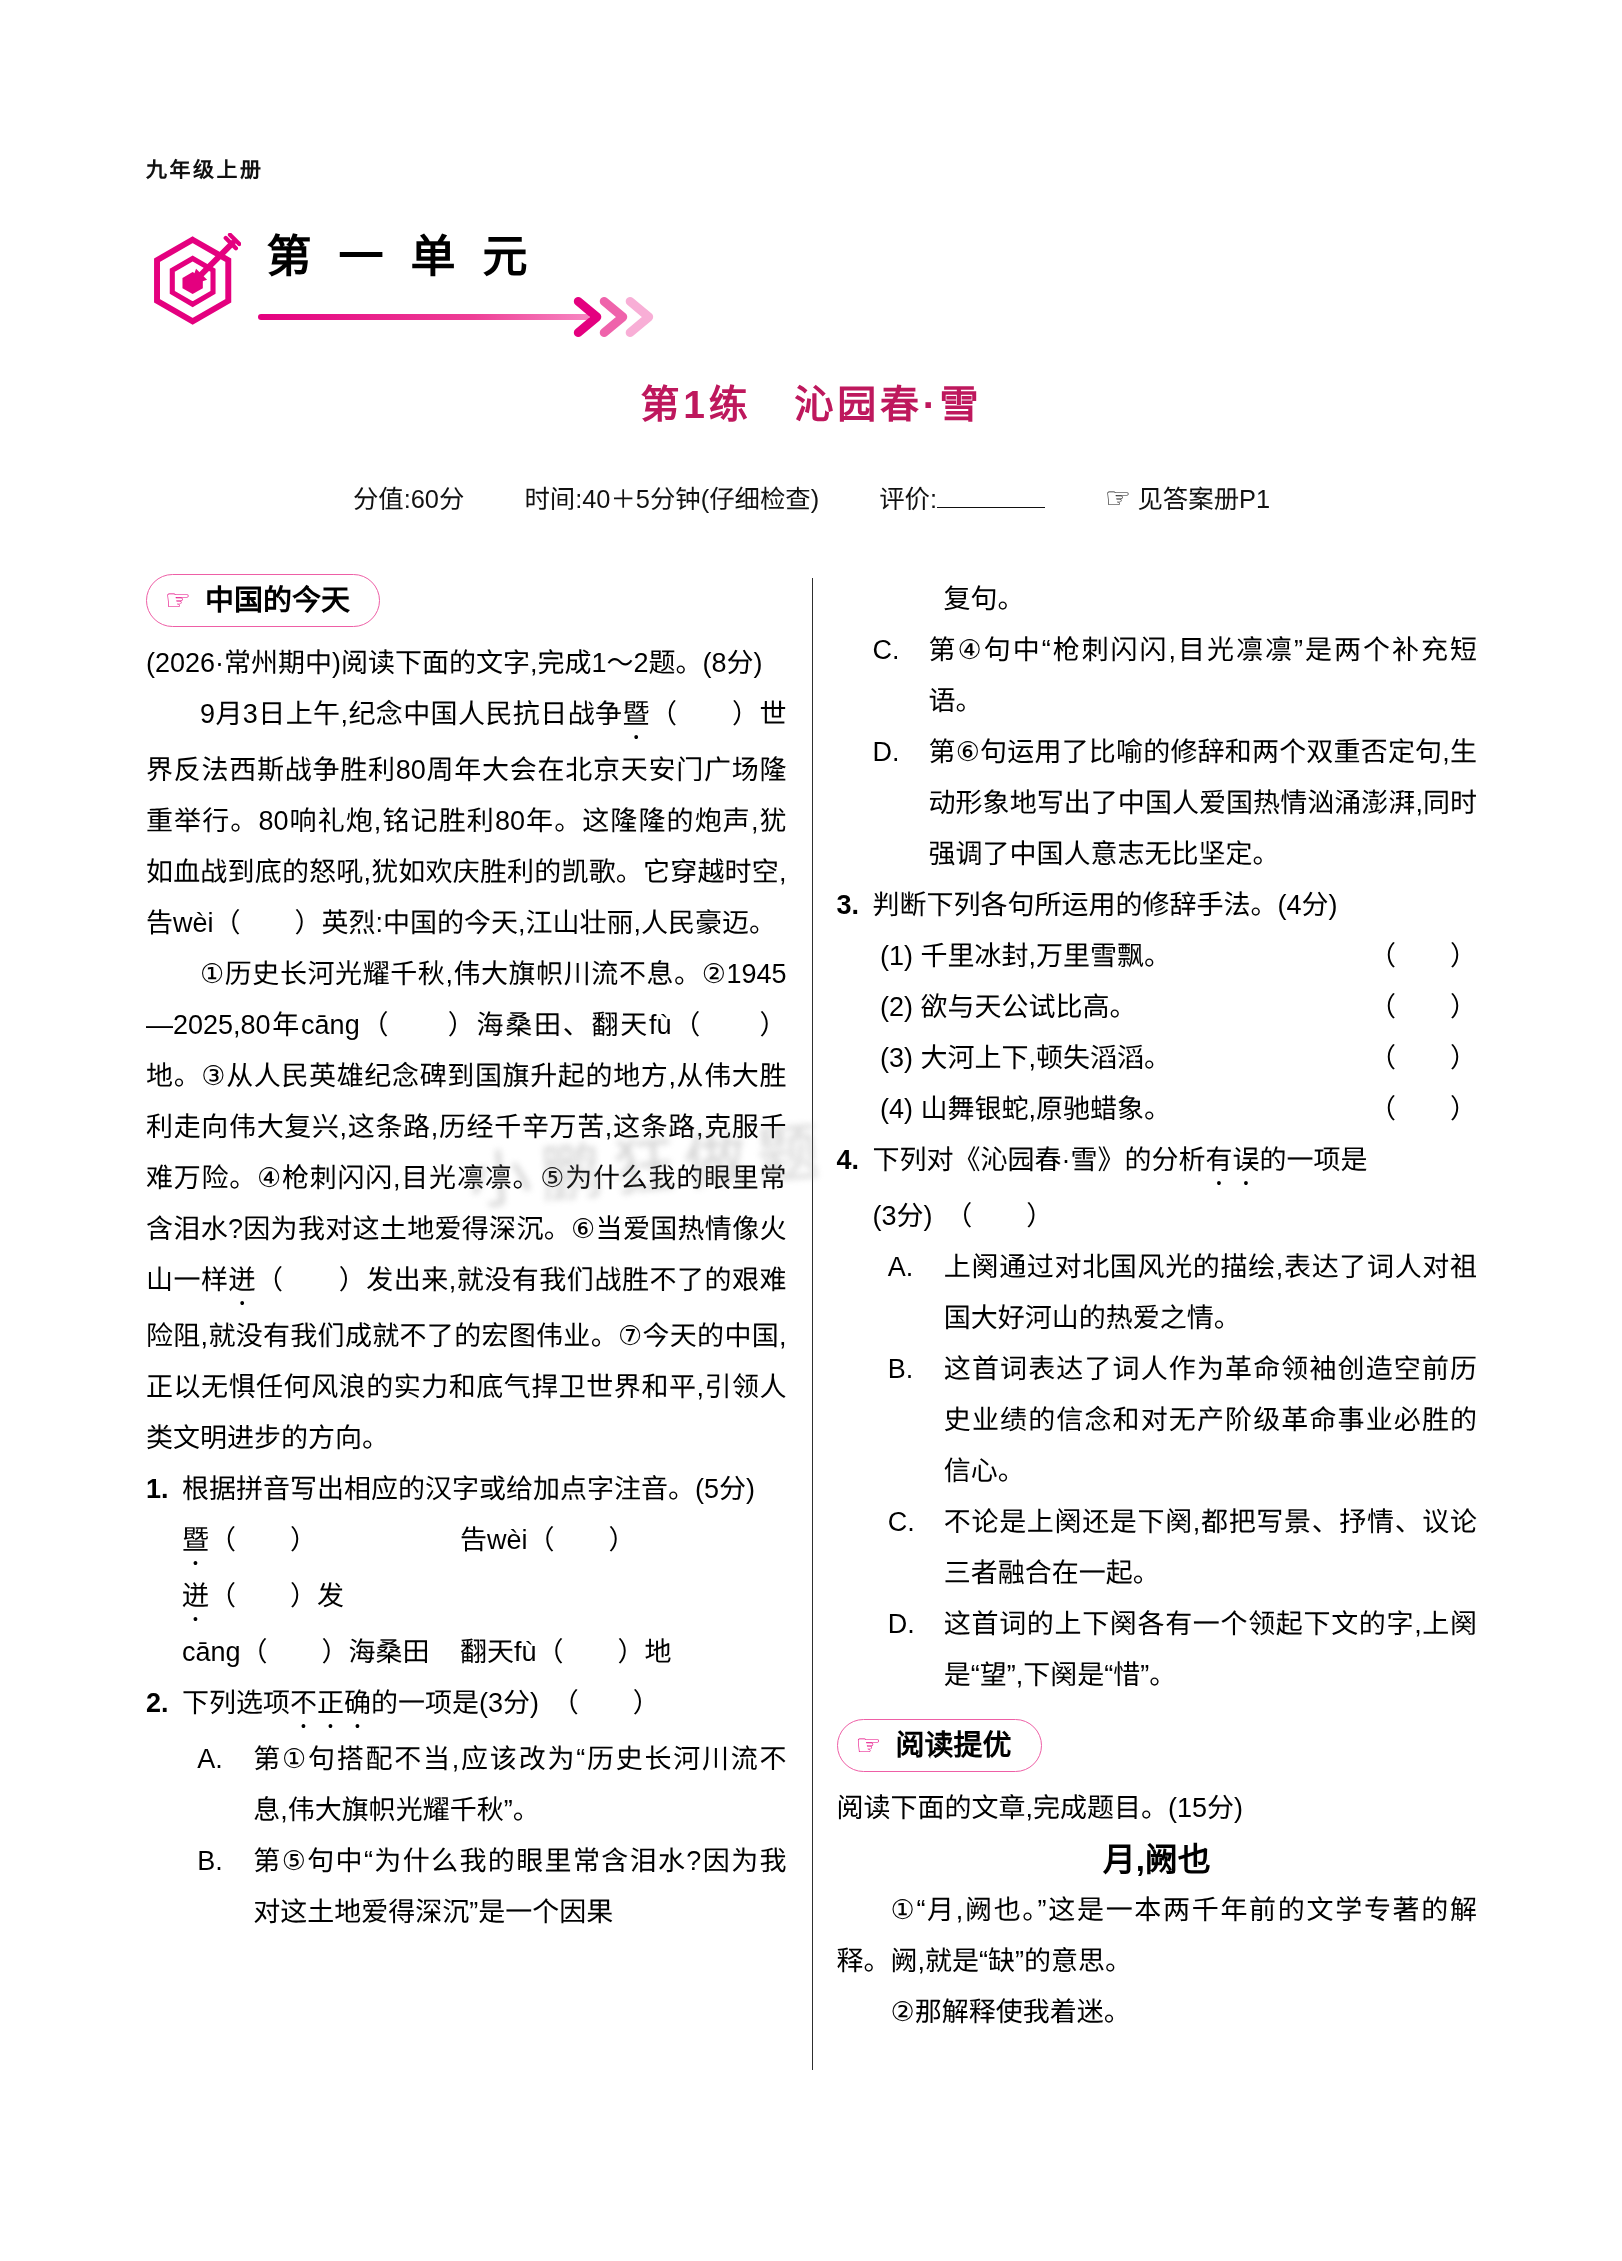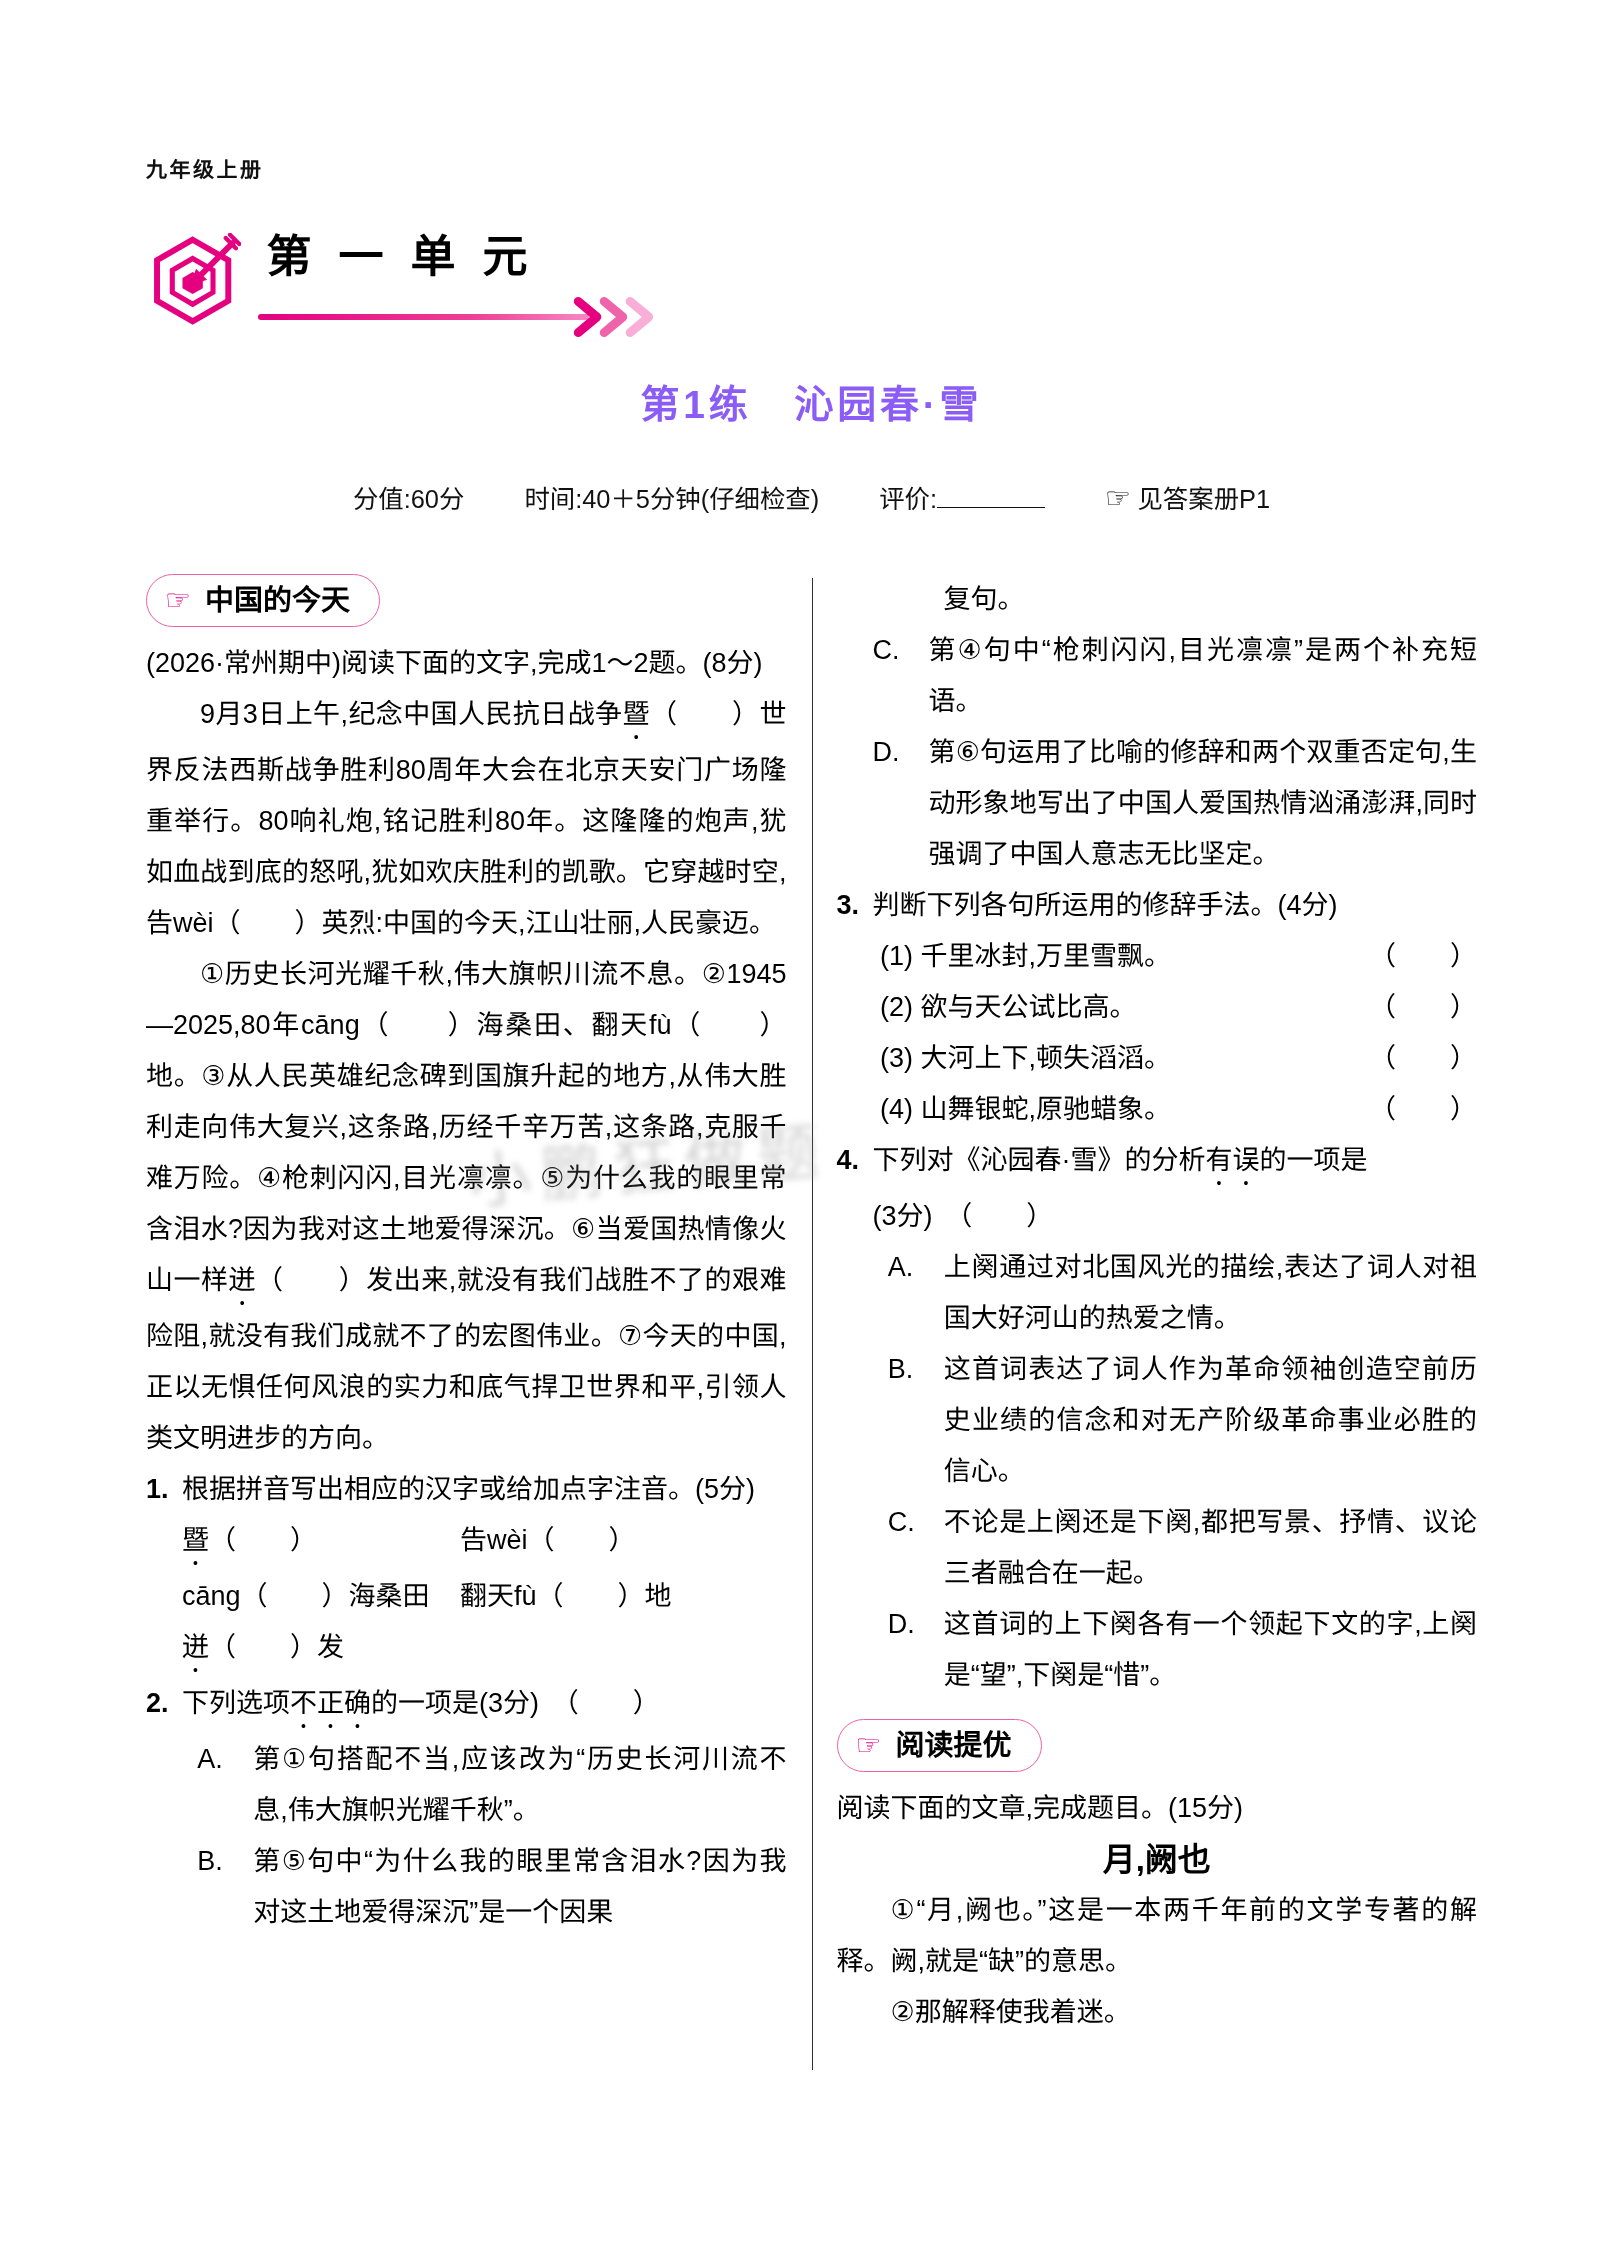--- a/index.html
+++ b/index.html
@@ -19,21 +19,21 @@
   .banner-inner { display:flex; align-items:center; gap:16.5px; }
   .banner-right { display:flex; flex-direction:column; }
   .banner-text { font-size:45px; font-weight:900; letter-spacing:27px; white-space:nowrap; padding-left:9px; color:#000; }
   .underline-row { display:flex; align-items:center; margin-top:9px; }
   .underline { width:331px; height:5.7px; border-radius:3.2px;
     background:linear-gradient(90deg,#e4007f 0%,#ee3f96 65%,#f787c2 100%); }
   .underline-row svg { margin-left:-16.5px; }
 
   
   .lesson-title { margin-top:33px; text-align:center; font-size:39px; font-weight:700;
-    color:#8b5cf6; letter-spacing:3.8px; }
+    color:#be185d; letter-spacing:3.8px; }
 
   
   .meta { margin-top:50px; display:flex; justify-content:center; align-items:baseline;
     gap:60px; font-size:25.4px;text-align:right; }
   .meta-item { white-space:nowrap; }
   .eval-blank { display:inline-block; width:108px; height:24px; border-bottom:1.9px solid #111; }
   .hand-black { font-size:29px; margin-right:6.4px; }
 
   
   .columns { margin-top:59px; display:grid; grid-template-columns:1fr 1fr; column-gap:50px;
@@ -138,25 +138,25 @@
 
       <div class="q">
         <span class="qnum">1.</span>
         <div class="qbody">
           <div>根据拼音写出相应的汉字或给加点字注音。(5分)</div>
           <div class="blank-row">
             <span><i>暨</i>（　　）</span>
             <span>告wèi（　　）</span>
           </div>
           <div class="blank-row">
+            <span><i>迸</i>（　　）发</span>
+          </div>
+          <div class="blank-row">
             <span>cāng（　　）海桑田</span>
             <span>翻天fù（　　）地</span>
-          </div>
-          <div class="blank-row">
-            <span><i>迸</i>（　　）发</span>
           </div>
         </div>
       </div>
 
       <div class="q">
         <span class="qnum">2.</span>
         <div class="qbody">
           <div class="stem-row">
             <span>下列选项<i>不正确</i>的一项是(3分)</span>
             <span class="bracket">（　　）</span>

